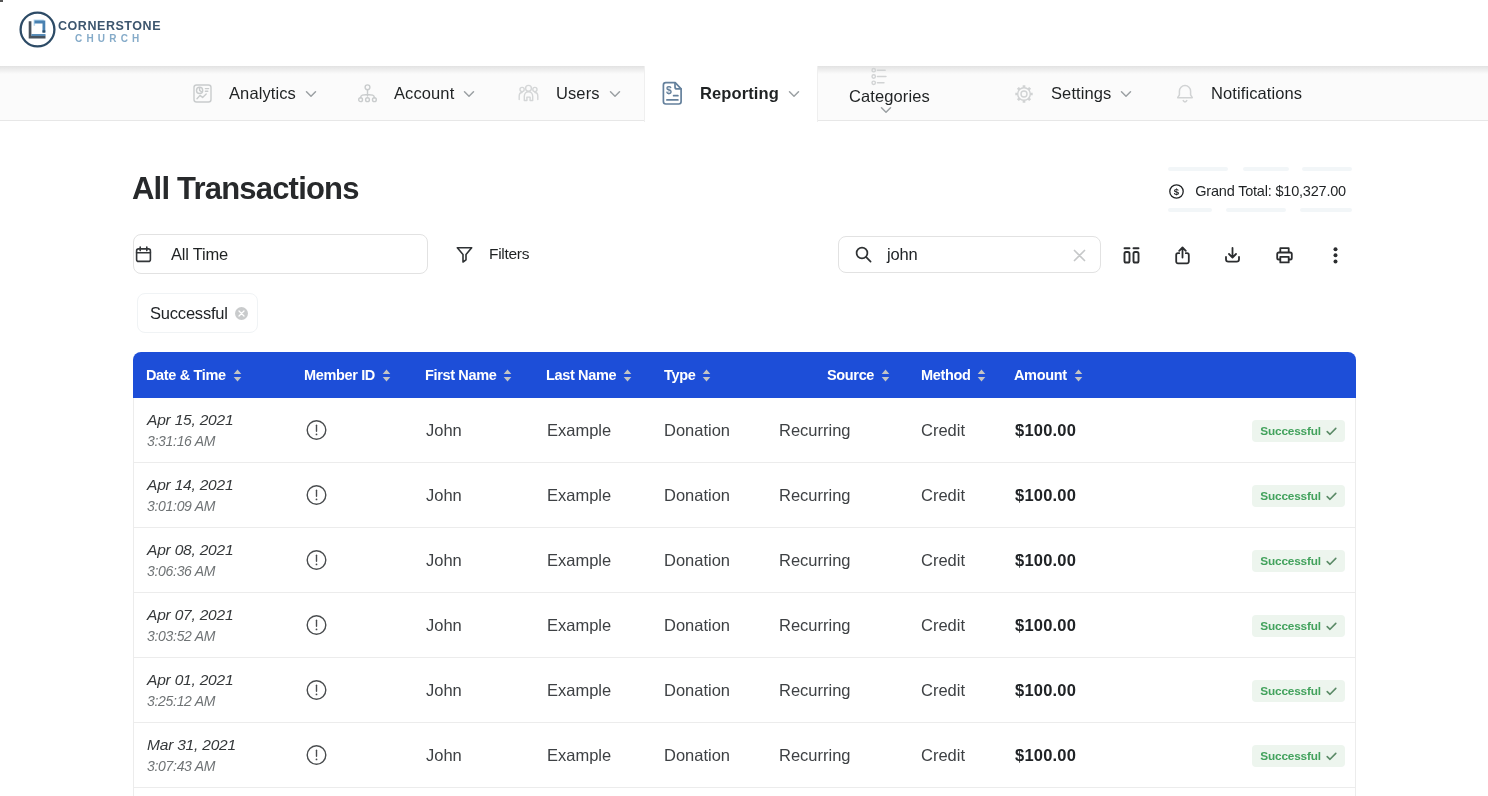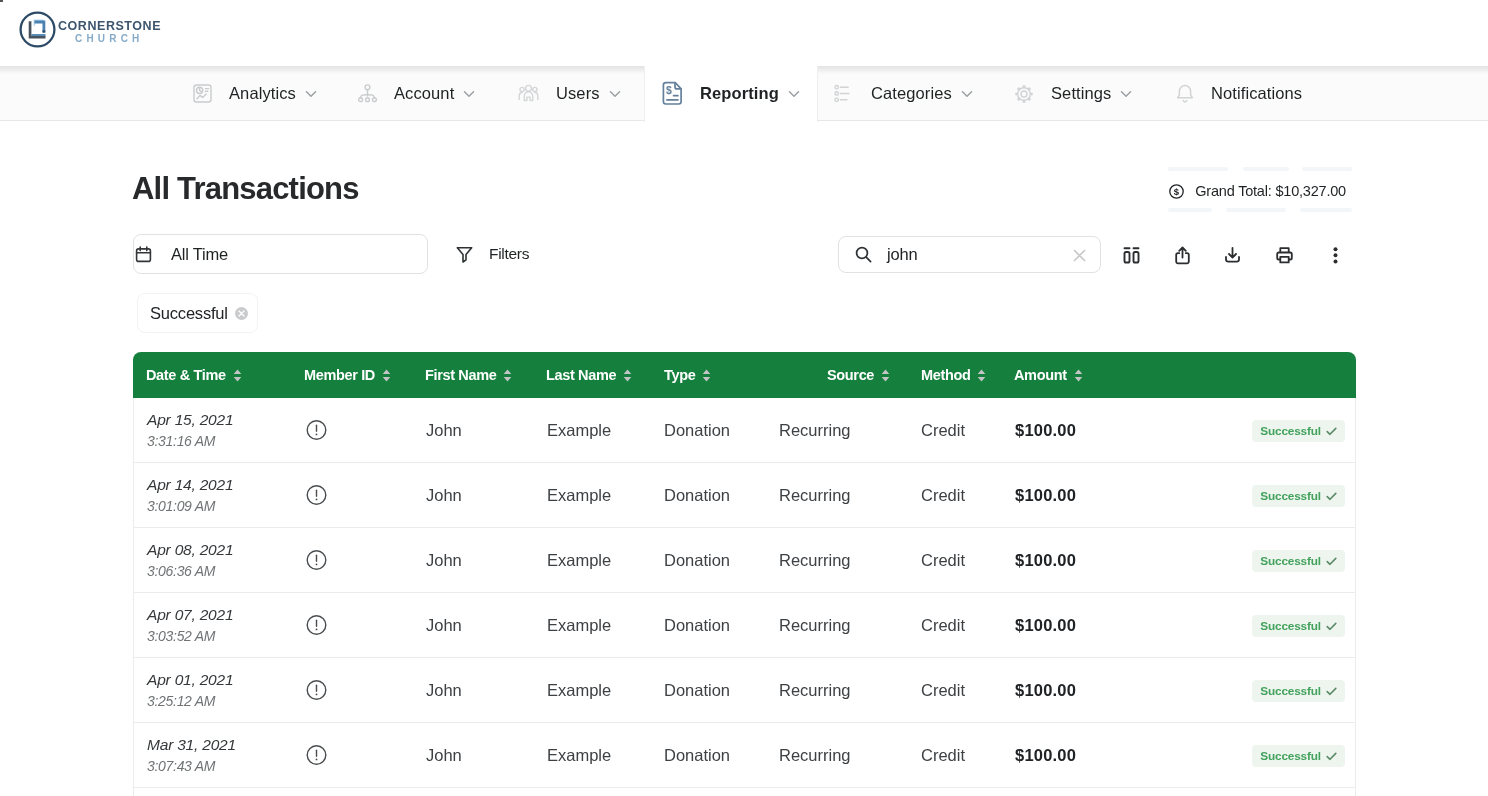--- a/index.html
+++ b/index.html
@@ -40,21 +40,21 @@
 
   
   #chip { position:absolute; left:137px; top:293px; height:40px; border:1px solid #f0f3f5;
     border-radius:8px; display:flex; align-items:center; padding:0 9px 0 12px; }
   #chip .t { font-size:16.5px; color:#212427; letter-spacing:-0.2px; }
   #chip .x { width:13px; height:13px; border-radius:50%; background:#c9cbcc; margin-left:7px;
     position:relative; }
 
   
   #thead { position:absolute; left:133px; top:352px; width:1223px; height:46px;
-    background:#15803d; border-radius:8px 8px 0 0; }
+    background:#1d4ed8; border-radius:8px 8px 0 0; }
   .th { position:absolute; top:0; height:46px; display:flex; align-items:center;
     font-size:14.5px; font-weight:bold; color:#fff; letter-spacing:-0.35px; }
   .sort { display:inline-block; margin-left:7px; }
   #tbody { position:absolute; left:133px; top:398px; width:1223px; height:398px;
     border-left:1px solid #ececec; border-right:1px solid #ececec; background:#fff; }
   .row { position:absolute; left:0; width:1221px; height:65px; border-bottom:1px solid #ececec; }
   .c { position:absolute; font-size:16.5px; color:#3e4144; top:50%; transform:translateY(-50%); }
   .date { position:absolute; left:13px; top:50%; transform:translateY(-50%);font-style:italic; }
   .date .d1 { font-size:15.5px; color:#35383a; display:block; letter-spacing:-0.2px; }
   .date .d2 { font-size:14px; color:#6f7375; display:block; margin-top:4px; letter-spacing:-0.3px; }
@@ -136,21 +136,21 @@
         <path d="M14.2 1.6 H4.8 A2.4 2.4 0 0 0 2.4 4 v16.6 a2.4 2.4 0 0 0 2.4 2.4 h12.9 a2.4 2.4 0 0 0 2.4 -2.4 V7.9 z"></path>
         <path d="M14 1.9 v4 a2 2 0 0 0 2 2 h4"></path>
         <path d="M12.6 14.7 h4.3 M5.9 18.9 h11"></path>
         <text x="8" y="12.9" font-size="10.5" font-weight="bold" fill="#64809c" stroke="none" text-anchor="middle" font-family="Liberation Sans">$</text>
       </svg>
       <span class="lbl b">Reporting</span>
       <svg class="chev" width="12" height="8" viewBox="0 0 12 8" fill="none" stroke="#9ba0a3" stroke-width="1.5" stroke-linecap="round" stroke-linejoin="round">
         <path d="M1.5 1.8 L6 6.2 L10.5 1.8"></path>
       </svg>
     </div>
-    <div class="navitem" style="left:833px;">
+    <div class="navitem" style="left:833px;flex-direction:column;">
       <svg width="22" height="21" viewBox="0 0 22 21" fill="none" stroke="#d1d3d4" stroke-width="1.4" stroke-linecap="round">
         <circle cx="3.7" cy="4.2" r="1.7"></circle>
         <circle cx="3.7" cy="10.5" r="1.7"></circle>
         <circle cx="3.7" cy="16.8" r="1.7"></circle>
         <path d="M7.4 4.2 h7.8 M7.4 10.5 h8.6 M7.4 16.8 h6.6"></path>
       </svg>
       <span class="lbl">Categories</span>
       <svg class="chev" width="12" height="8" viewBox="0 0 12 8" fill="none" stroke="#9ba0a3" stroke-width="1.5" stroke-linecap="round" stroke-linejoin="round">
         <path d="M1.5 1.8 L6 6.2 L10.5 1.8"></path>
       </svg>

